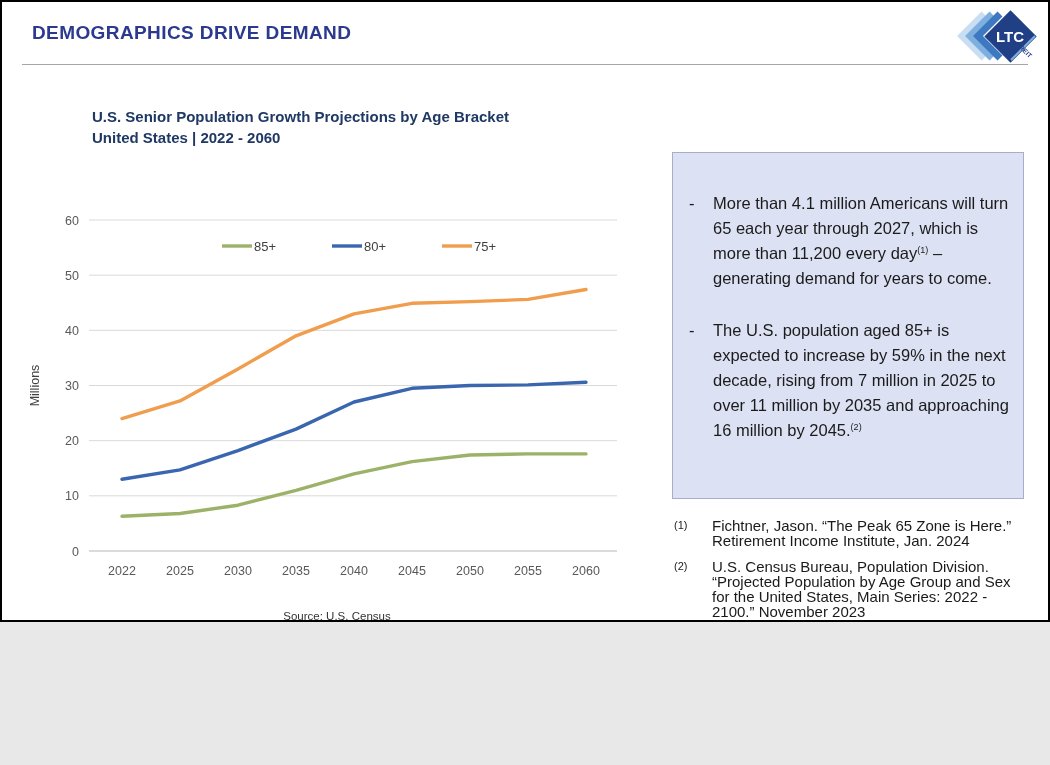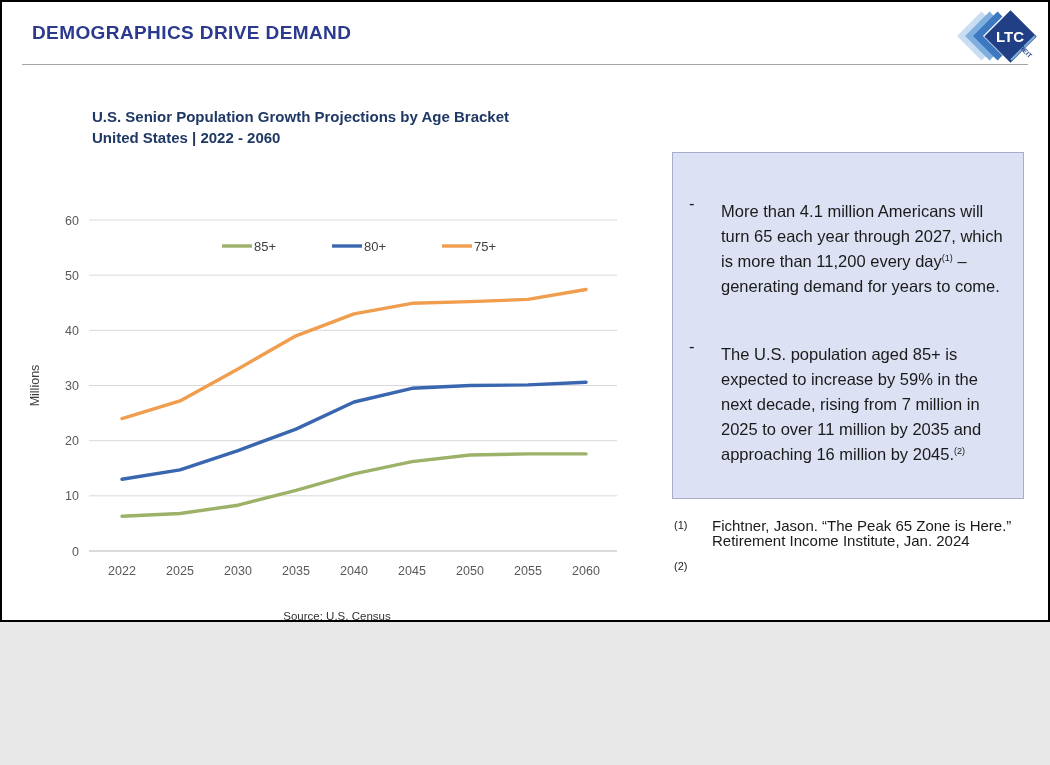--- a/index.html
+++ b/index.html
@@ -26,21 +26,21 @@
     position:absolute;left:25px;top:608px;width:620px;text-align:center;
     font-size:11.5px;color:#333333;
   }
   
   .callout{
     position:absolute;left:670px;top:150px;width:352px;height:347px;box-sizing:border-box;
     background:#dce1f3;border:1px solid #a6aec9;padding:38px 12px 10px 16px;
   }
   .bullet{display:flex;margin-bottom:27px;}
   .bullet .dash{width:24px;flex:0 0 24px;font-size:16.5px;color:#1b1b1b;line-height:25px;}
-  .bullet p{margin:8px;font-size:16.5px;line-height:25px;color:#1b1b1b;}
+  .bullet p{margin:0;font-size:16.5px;line-height:25px;color:#1b1b1b;}
   .bullet sup{font-size:.55em;line-height:0;}
   
   .footnotes{position:absolute;left:672px;top:516px;width:356px;}
   .footnote{display:flex;margin-bottom:11px;}
   .footnote .num{width:38px;flex:0 0 38px;font-size:11px;color:#1a1a1a;line-height:15px;}
   .footnote .txt{font-size:15px;color:#1a1a1a;line-height:15px;}
   
   .footer-topline{position:absolute;left:0;right:0;top:717px;height:2px;background:#283a80;}
   .footer-bar{
     position:absolute;left:0;top:722px;width:997px;height:30px;background:#283a80;
@@ -129,19 +129,20 @@
       </div>
   </div>
 
   <div class="footnotes" id="footnotes">
       <div class="footnote">
         <span class="num">(1)</span>
         <span class="txt">Fichtner, Jason. “The Peak 65 Zone is Here.” Retirement Income Institute, Jan. 2024</span>
       </div>
       <div class="footnote">
         <span class="num">(2)</span>
+        <span class="txt">U.S. Census Bureau, Population Division. “Projected Population by Age Group and Sex for the United States, Main Series: 2022 - 2100.” November 2023</span>
       </div>
     </div>
 
   <div class="footer-topline"></div>
   <div class="page-num">5</div>
 
 </div>
 
 </body></html>

